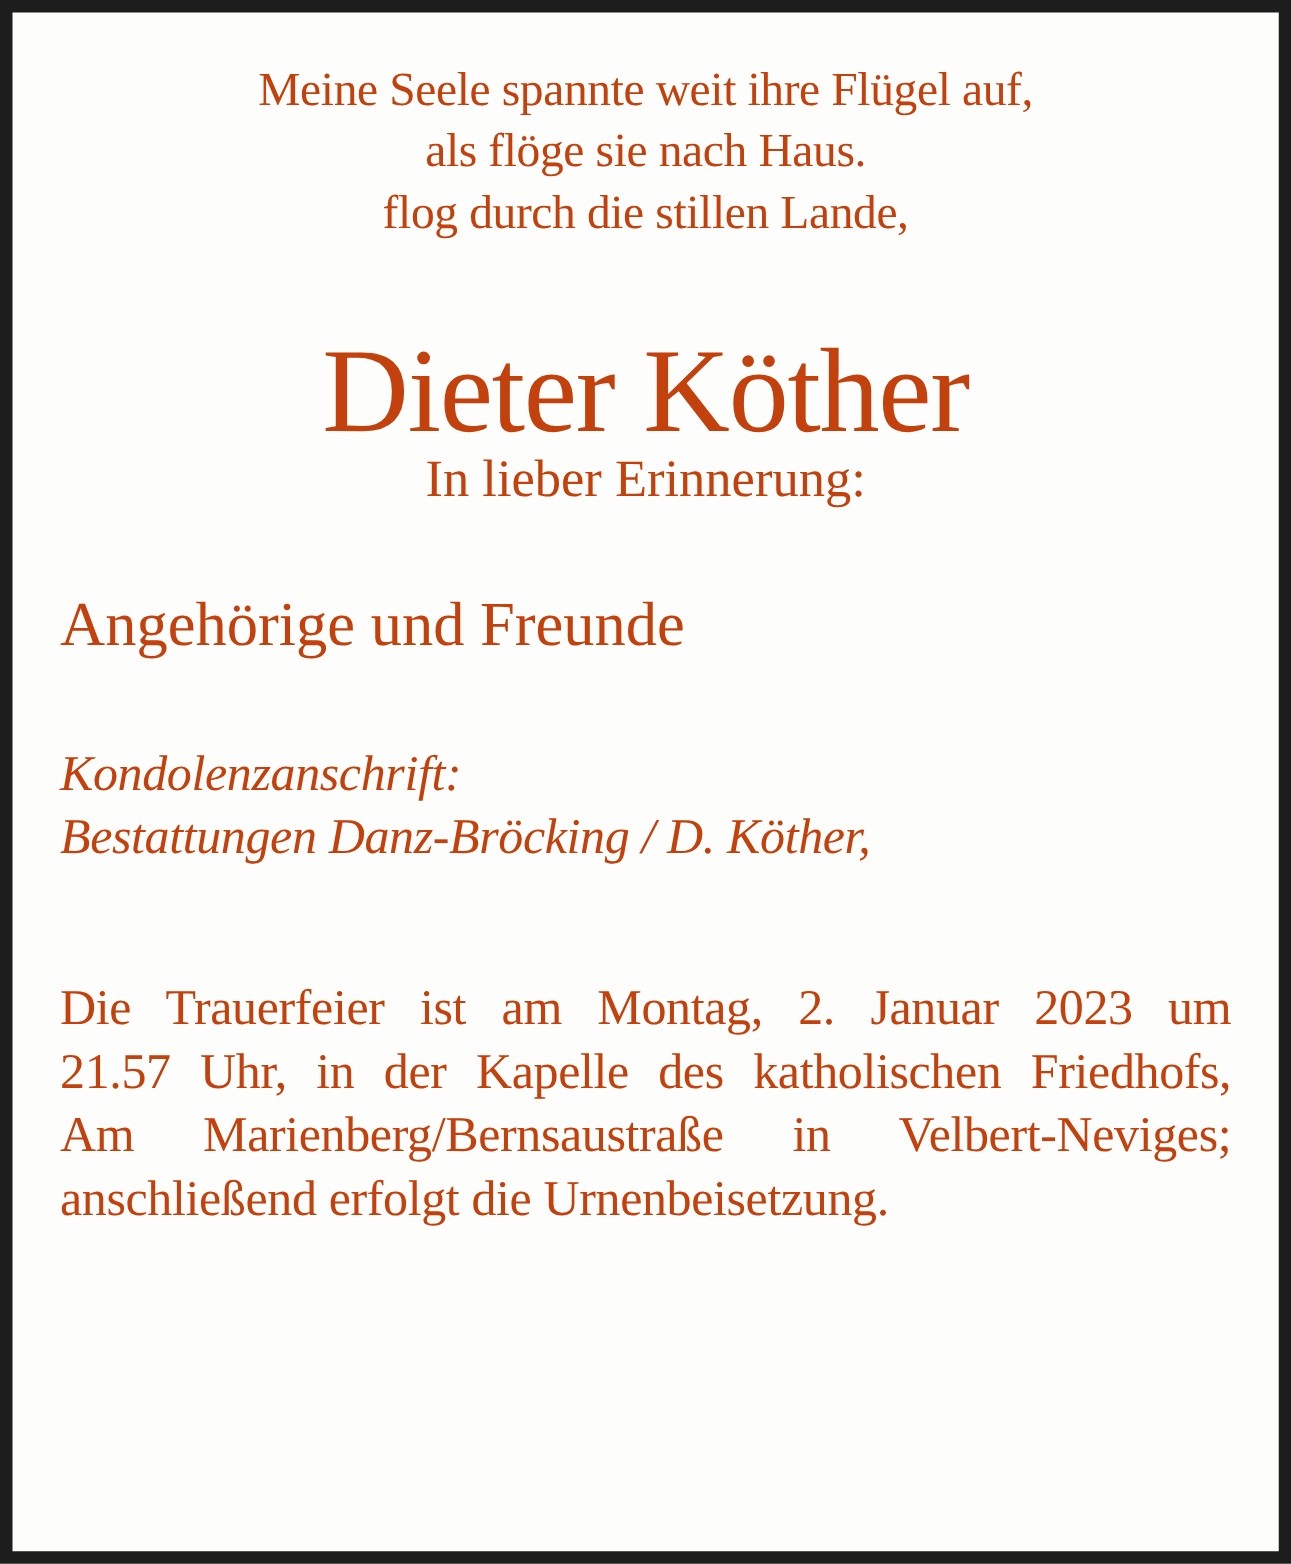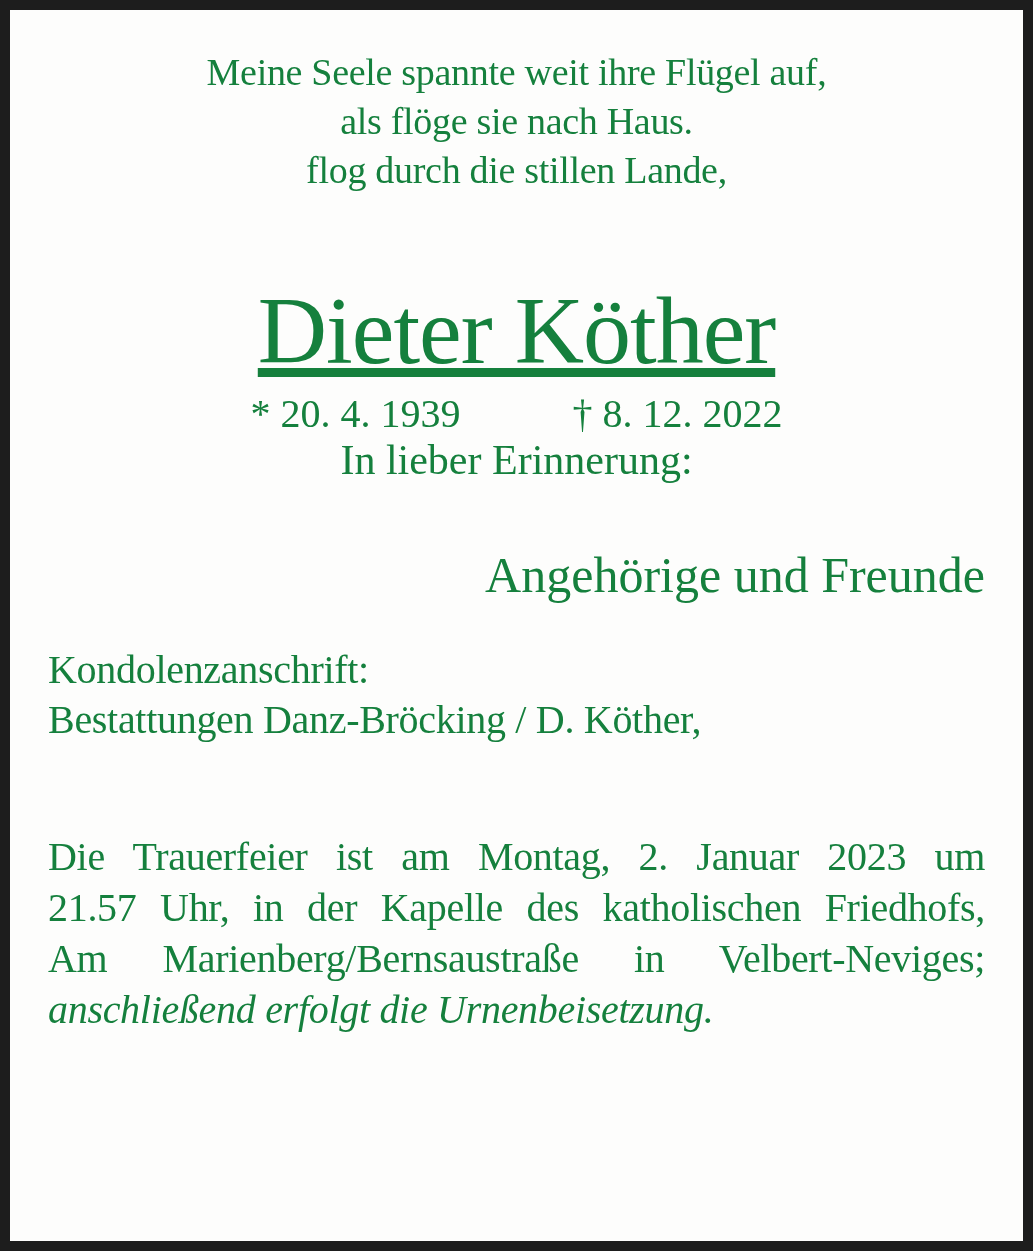--- a/index.html
+++ b/index.html
@@ -14,100 +14,95 @@
     height: 1251px;
     background: #1d1d1d;
     overflow: hidden;
   }
   .notice {
     position: absolute;
     inset: 0;
     box-sizing: border-box;
     border: 10px solid #1d1d1d;
     background: #fdfdfc;
-    color: #15803d;
+    color: #c2410c;
     font-family: "Liberation Serif", "DejaVu Serif", serif;
     padding: 0 38px;
   }
   .verse {
     margin-top: 38px;
     text-align: center;
     font-size: 38px;
     line-height: 49px;
     letter-spacing: -0.3px;
   }
   .deceased-name {
-    margin-top: 88px;
+    margin-top: 70px;
     text-align: center;
     font-size: 96px;
     line-height: 96px;
     letter-spacing: -1px;
     font-weight: 400;
-    text-decoration: underline;
   }
   .dates-row {
     margin-top: 12px;
     display: flex;
     justify-content: center;
     gap: 112px;
     font-size: 40px;
     line-height: 46px;
   }
   .remembrance {
     text-align: center;
     font-size: 42px;
     line-height: 46px;
   }
   .mourners {
     margin-top: 64px;
-    text-align: right;
+    text-align: left;
     font-size: 50px;
     line-height: 56px;
   }
   .condolence {
-    margin-top: 42px;
+    margin-top: 67px;
     font-size: 40px;
     line-height: 50px;
     text-align: left;
     letter-spacing: -0.3px;
+    font-style: italic;
   }
   .service {
     margin-top: 86px;
     font-size: 40px;
     line-height: 51px;
     letter-spacing: -0.3px;
   }
   .service .line {
     text-align: justify;
     text-align-last: justify;
   }
   .service .line.last {
     text-align: right;
     text-align-last: left;
-    font-style: italic;
   }
 </style>
 </head>
 <body>
 
 <div class="page">
   <div class="notice">
 
     <div class="verse">
       <div>Meine Seele spannte weit ihre Flügel auf,</div>
       <div>als flöge sie nach Haus.</div>
       <div>flog durch die stillen Lande,</div>
     </div>
 
     <div class="deceased-name">Dieter Köther</div>
 
-    <div class="dates-row">
-      <span>* 20. 4. 1939</span>
-      <span>† 8. 12. 2022</span>
-    </div>
 
     <div class="remembrance">In lieber Erinnerung:</div>
 
     <div class="mourners">Angehörige und Freunde</div>
 
     <div class="condolence">
       <div>Kondolenzanschrift:</div>
       <div>Bestattungen Danz-Bröcking / D. Köther,</div>
     </div>
 

